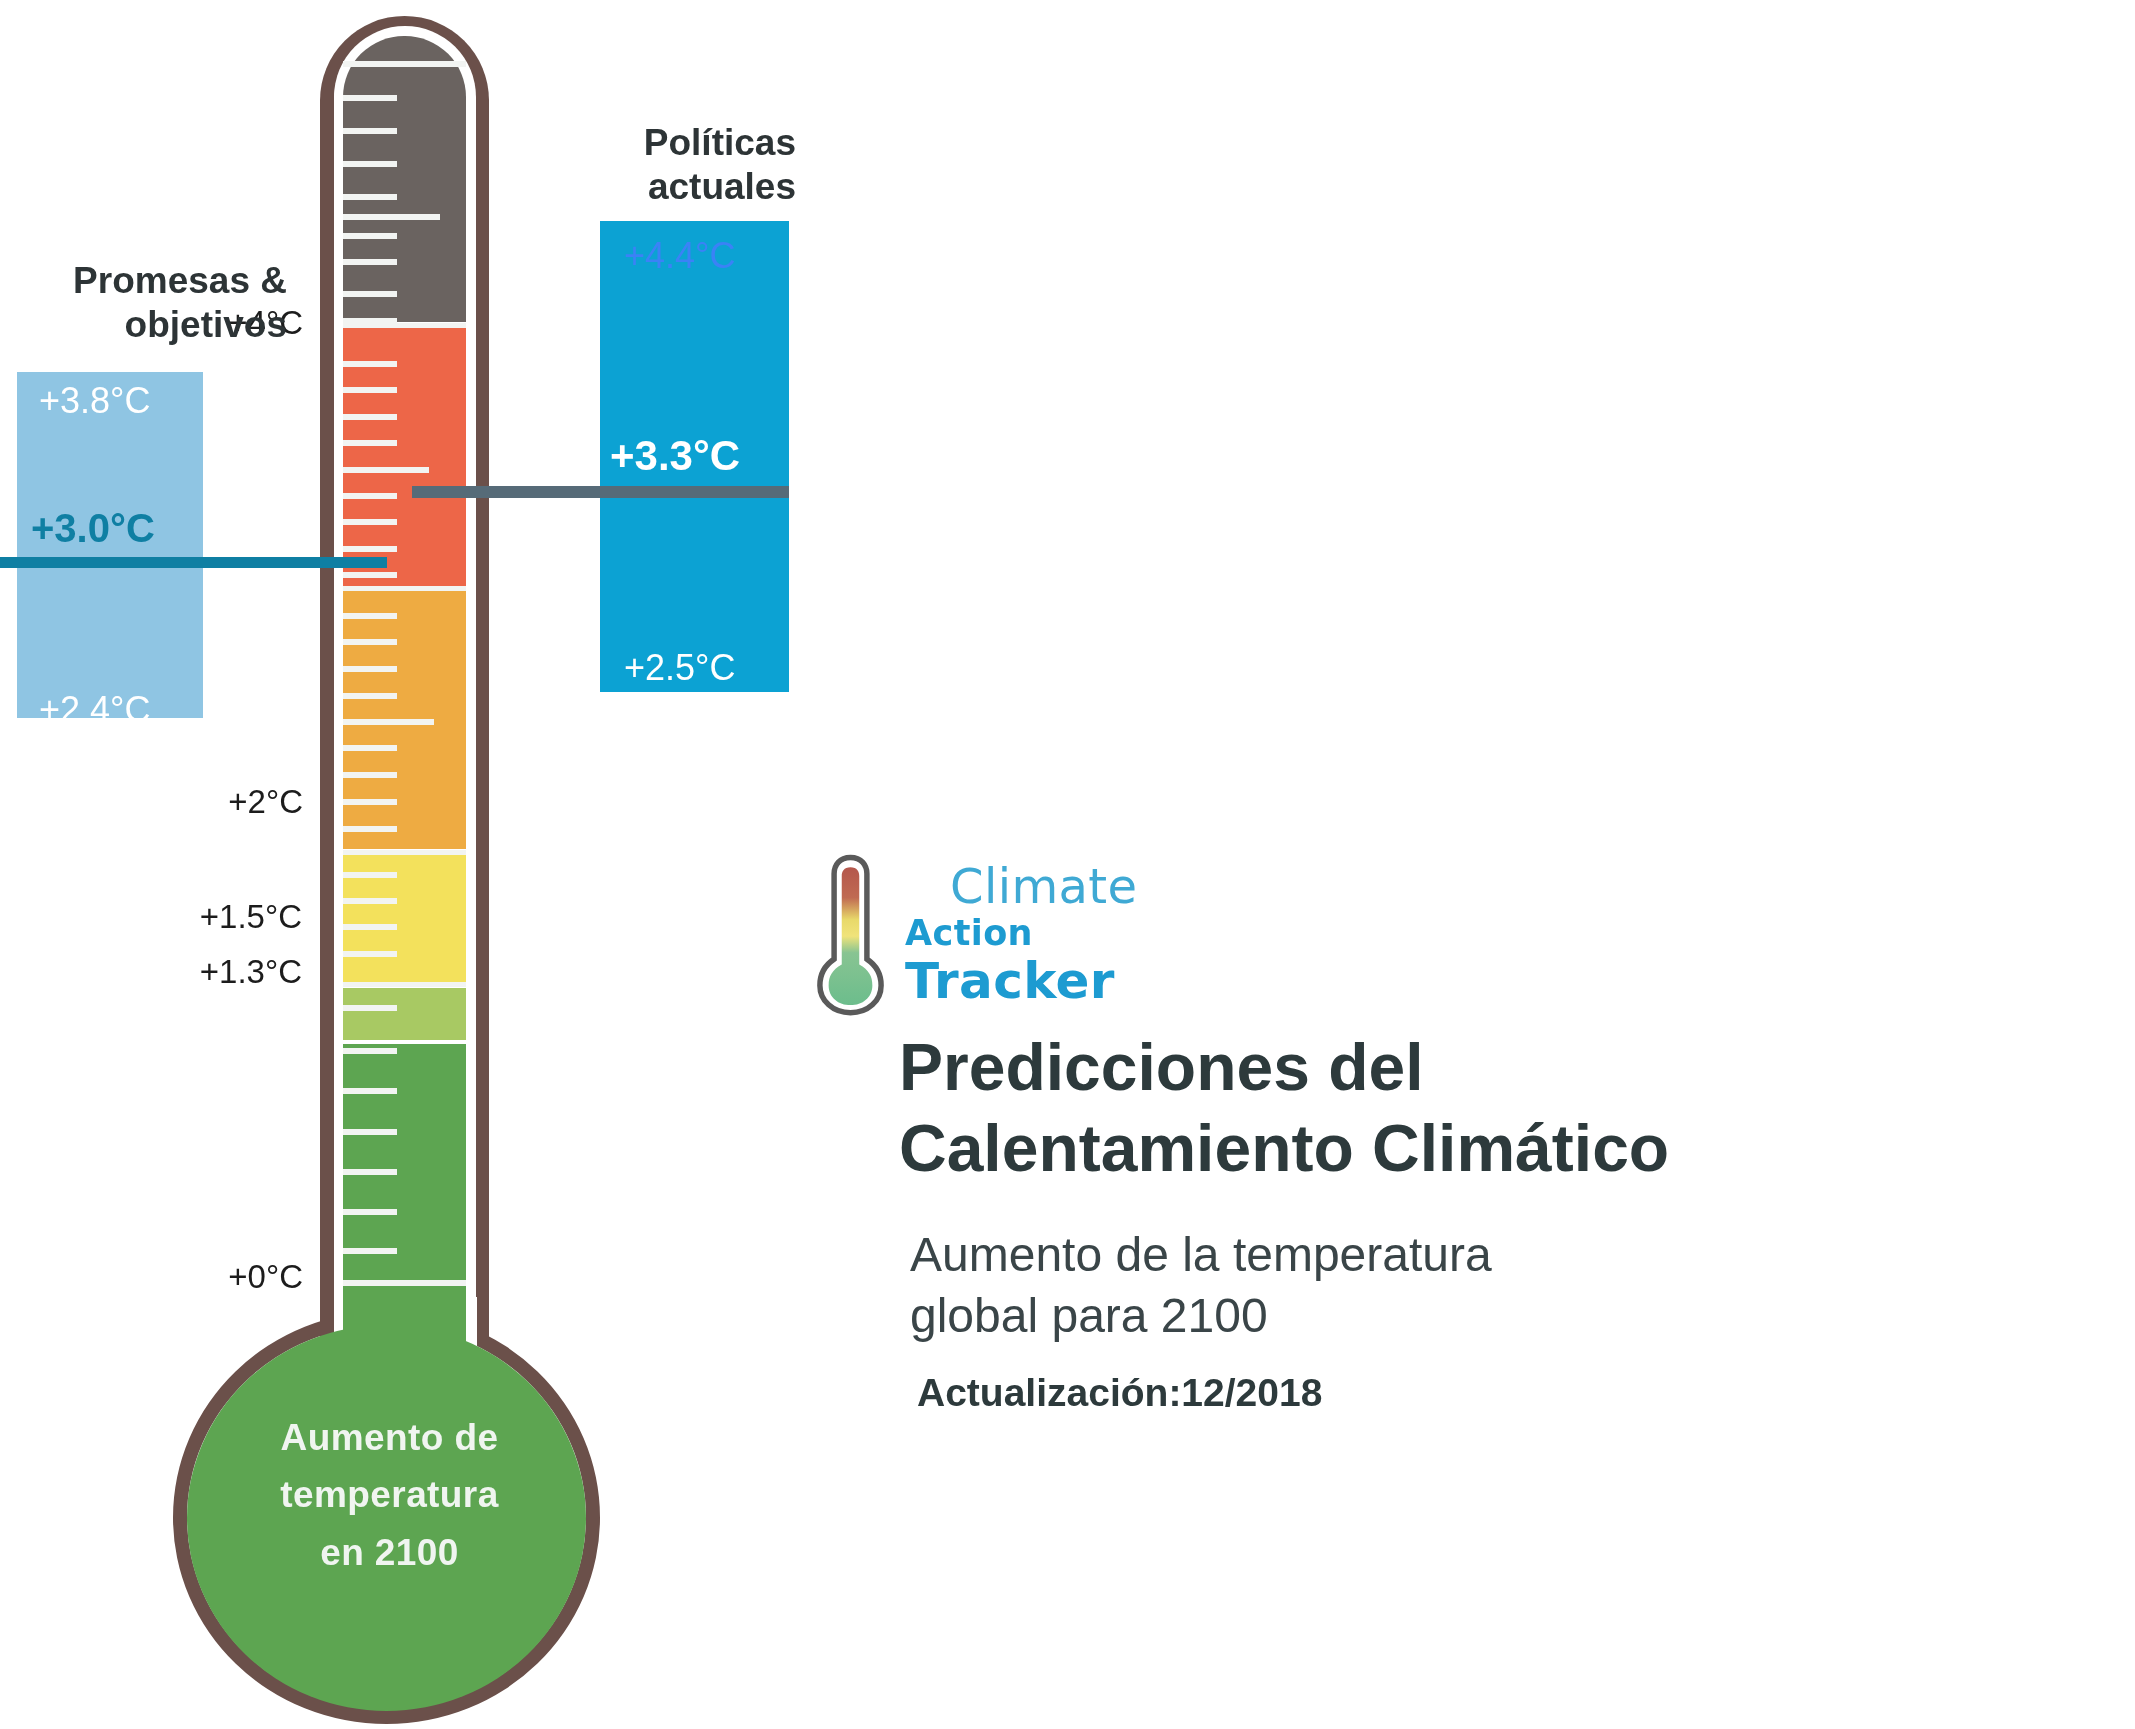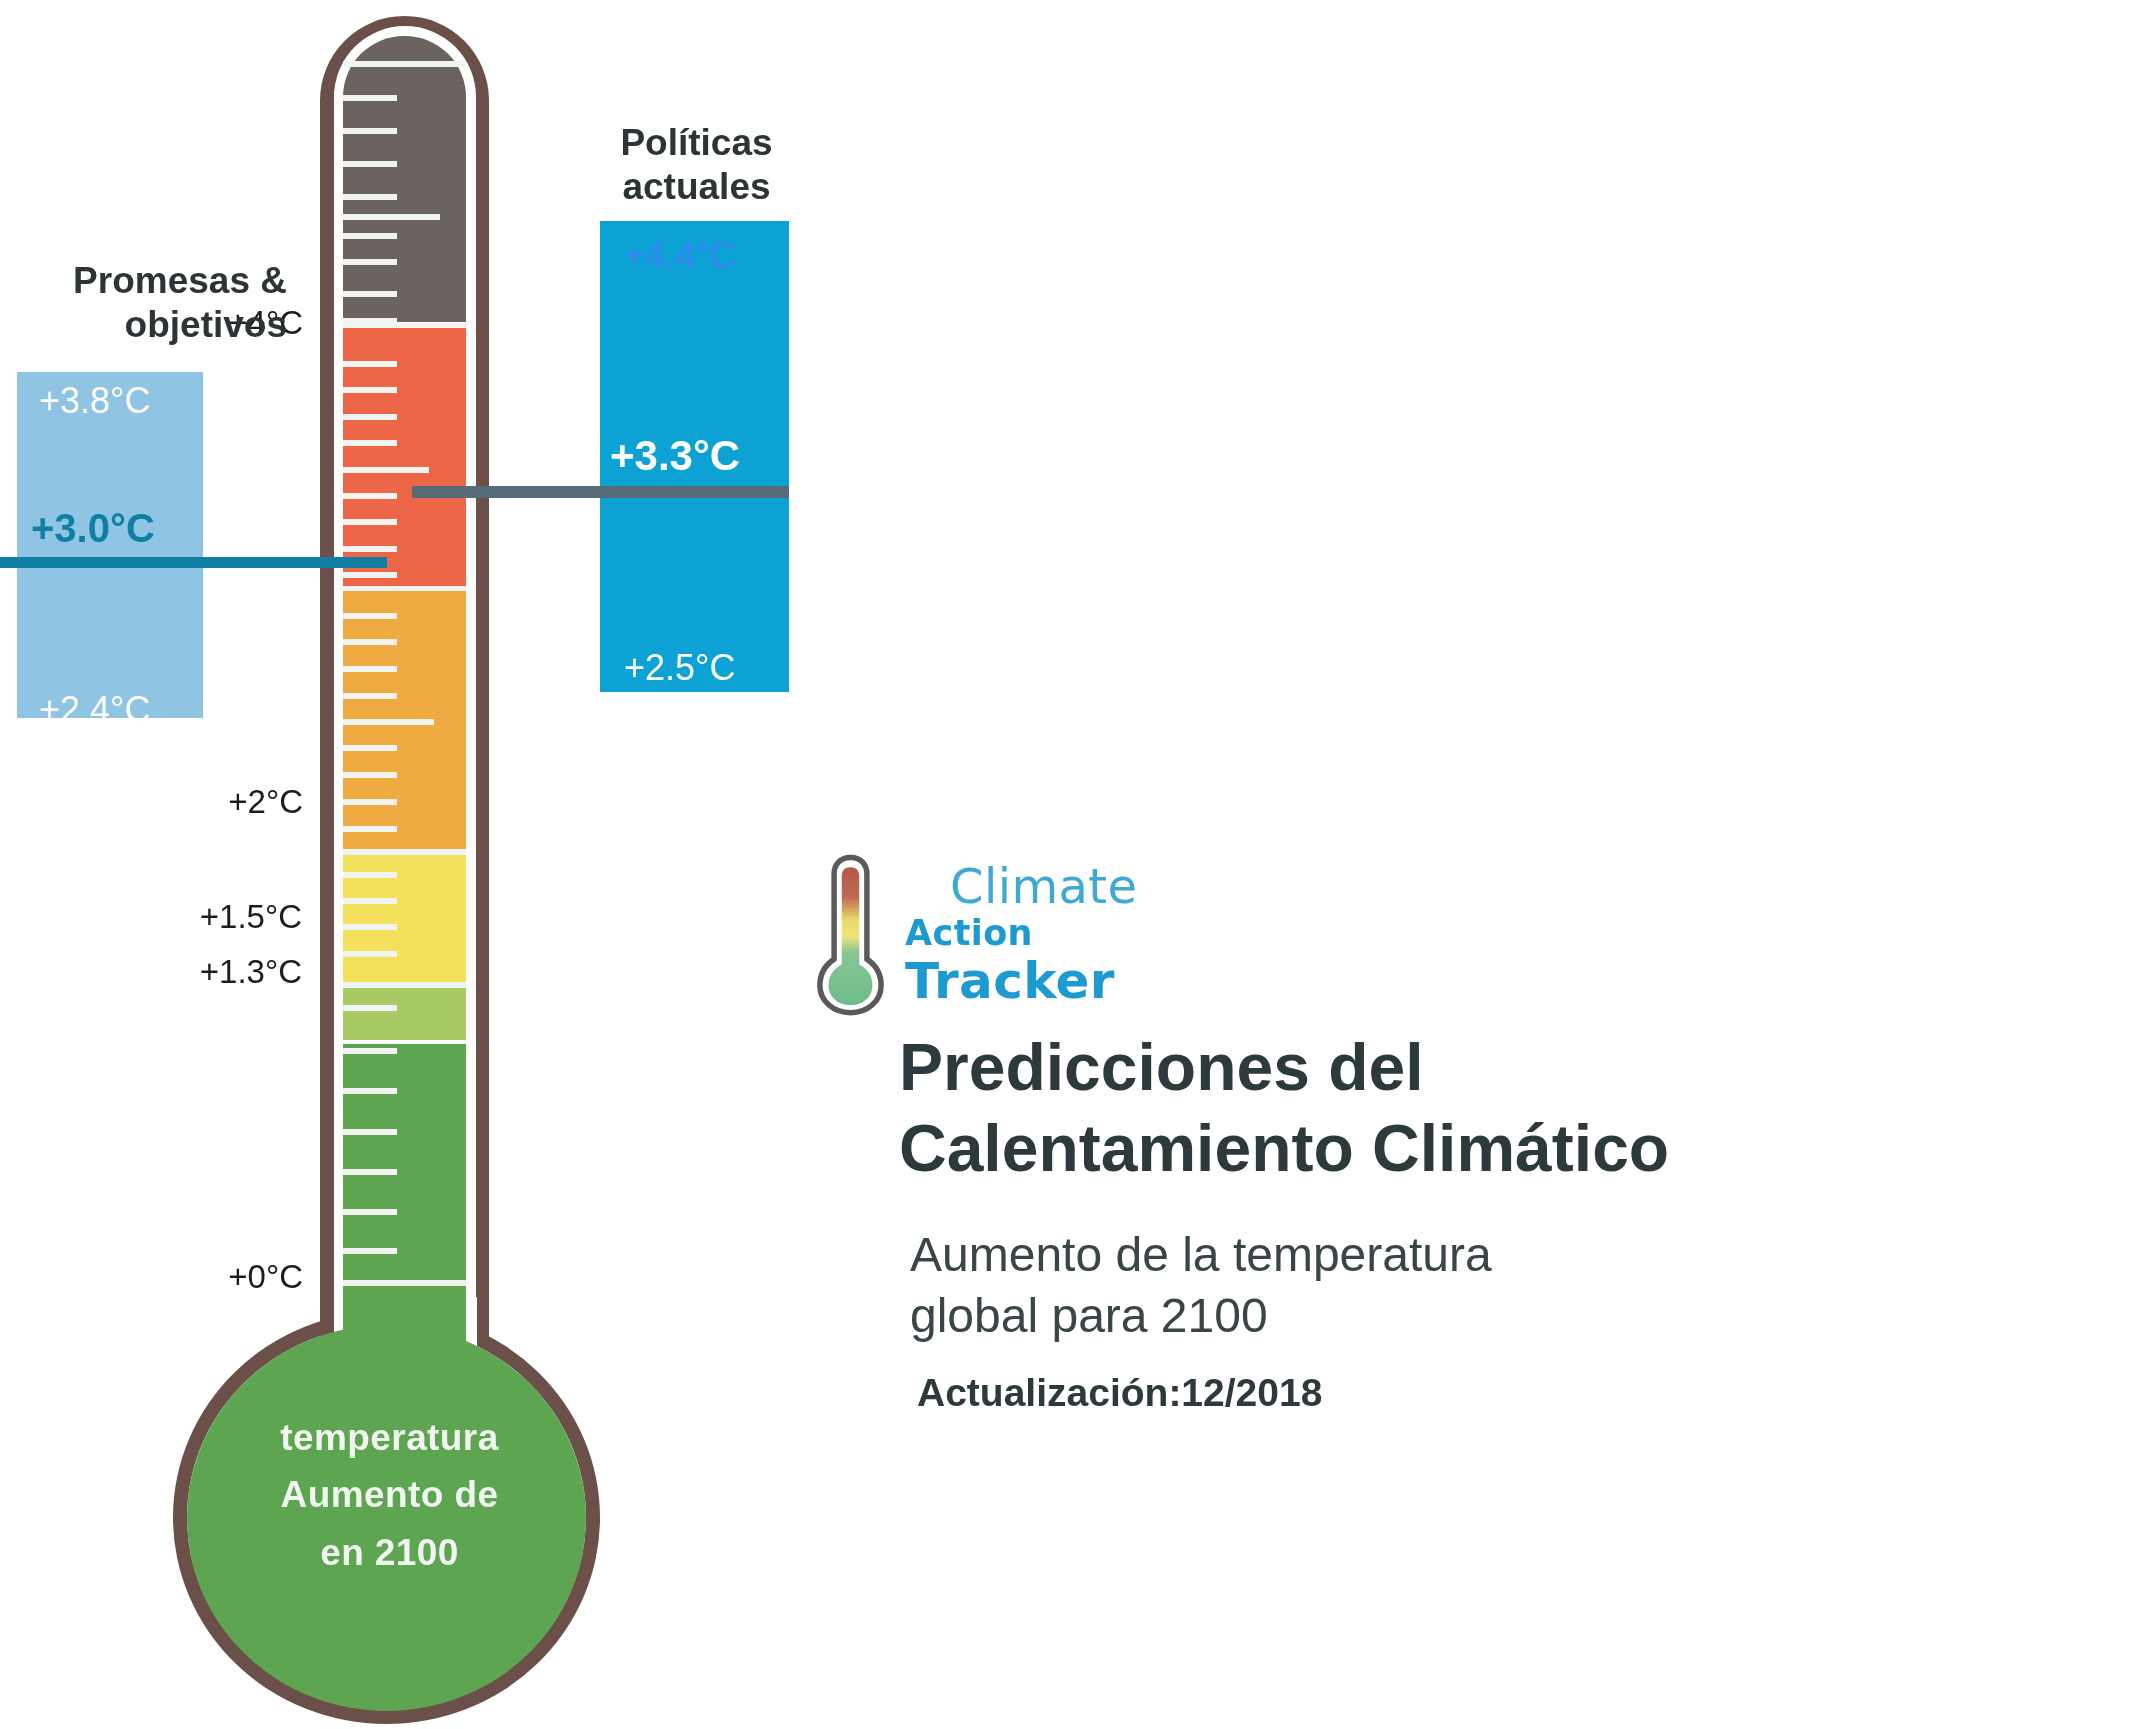--- a/index.html
+++ b/index.html
@@ -140,21 +140,21 @@
 
   
   .policy-head {
     position: absolute;
     left: 597px; top: 121px;
     width: 199px;
     font-size: 37px;
     font-weight: bold;
     color: #2d3436;
     line-height: 1.2;
-    text-align: center;
+    text-align: right;
     z-index: 9;
   }
   .policy-box {
     position: absolute;
     left: 600px; top: 221px;
     width: 189px; height: 471px;
     background: #0ca2d3;
     z-index: 6;
   }
   .policy-top-val {
@@ -312,22 +312,22 @@
     <div class="tick long" style="left:343px;top:1280px;width:123px;height:6px;"></div>
   </div>
 
   <div class="axis-label" style="left:156px;top:304px;width:147px;">+4°C</div>
   <div class="axis-label" style="left:156px;top:783px;width:147px;">+2°C</div>
   <div class="axis-label" style="left:138px;top:898px;width:164px;">+1.5°C</div>
   <div class="axis-label" style="left:138px;top:953px;width:164px;">+1.3°C</div>
   <div class="axis-label" style="left:156px;top:1258px;width:147px;">+0°C</div>
 
   <div class="bulb-text">
+    <div>Aumento de</div>
     <div>temperatura</div>
-    <div>Aumento de</div>
     <div>en 2100</div>
   </div>
 
   <div class="pledge-head">
     <div>Promesas &amp;</div>
     <div>objetivos</div>
   </div>
   <div class="pledge-box"></div>
   <div class="pledge-top-val">+3.8°C</div>
   <div class="pledge-bot-val">+2.4°C</div>

